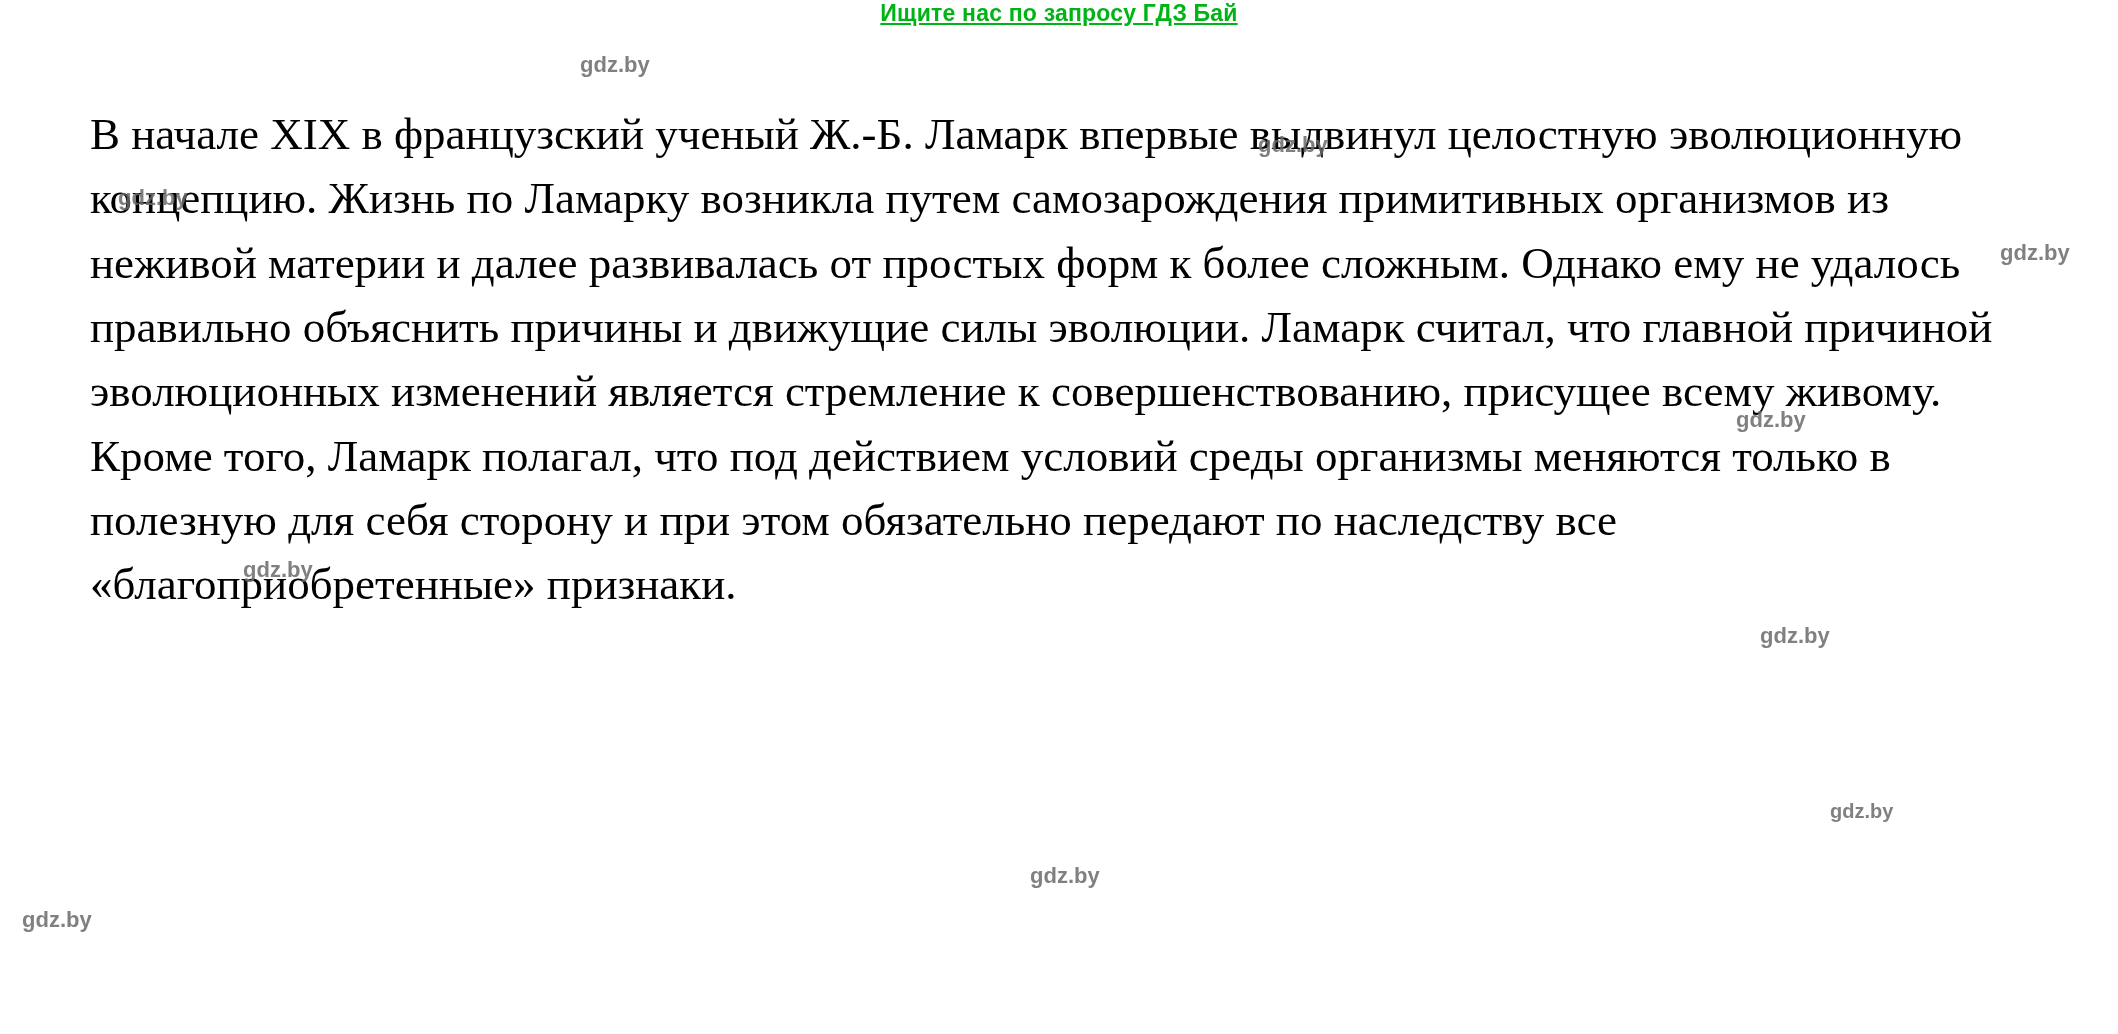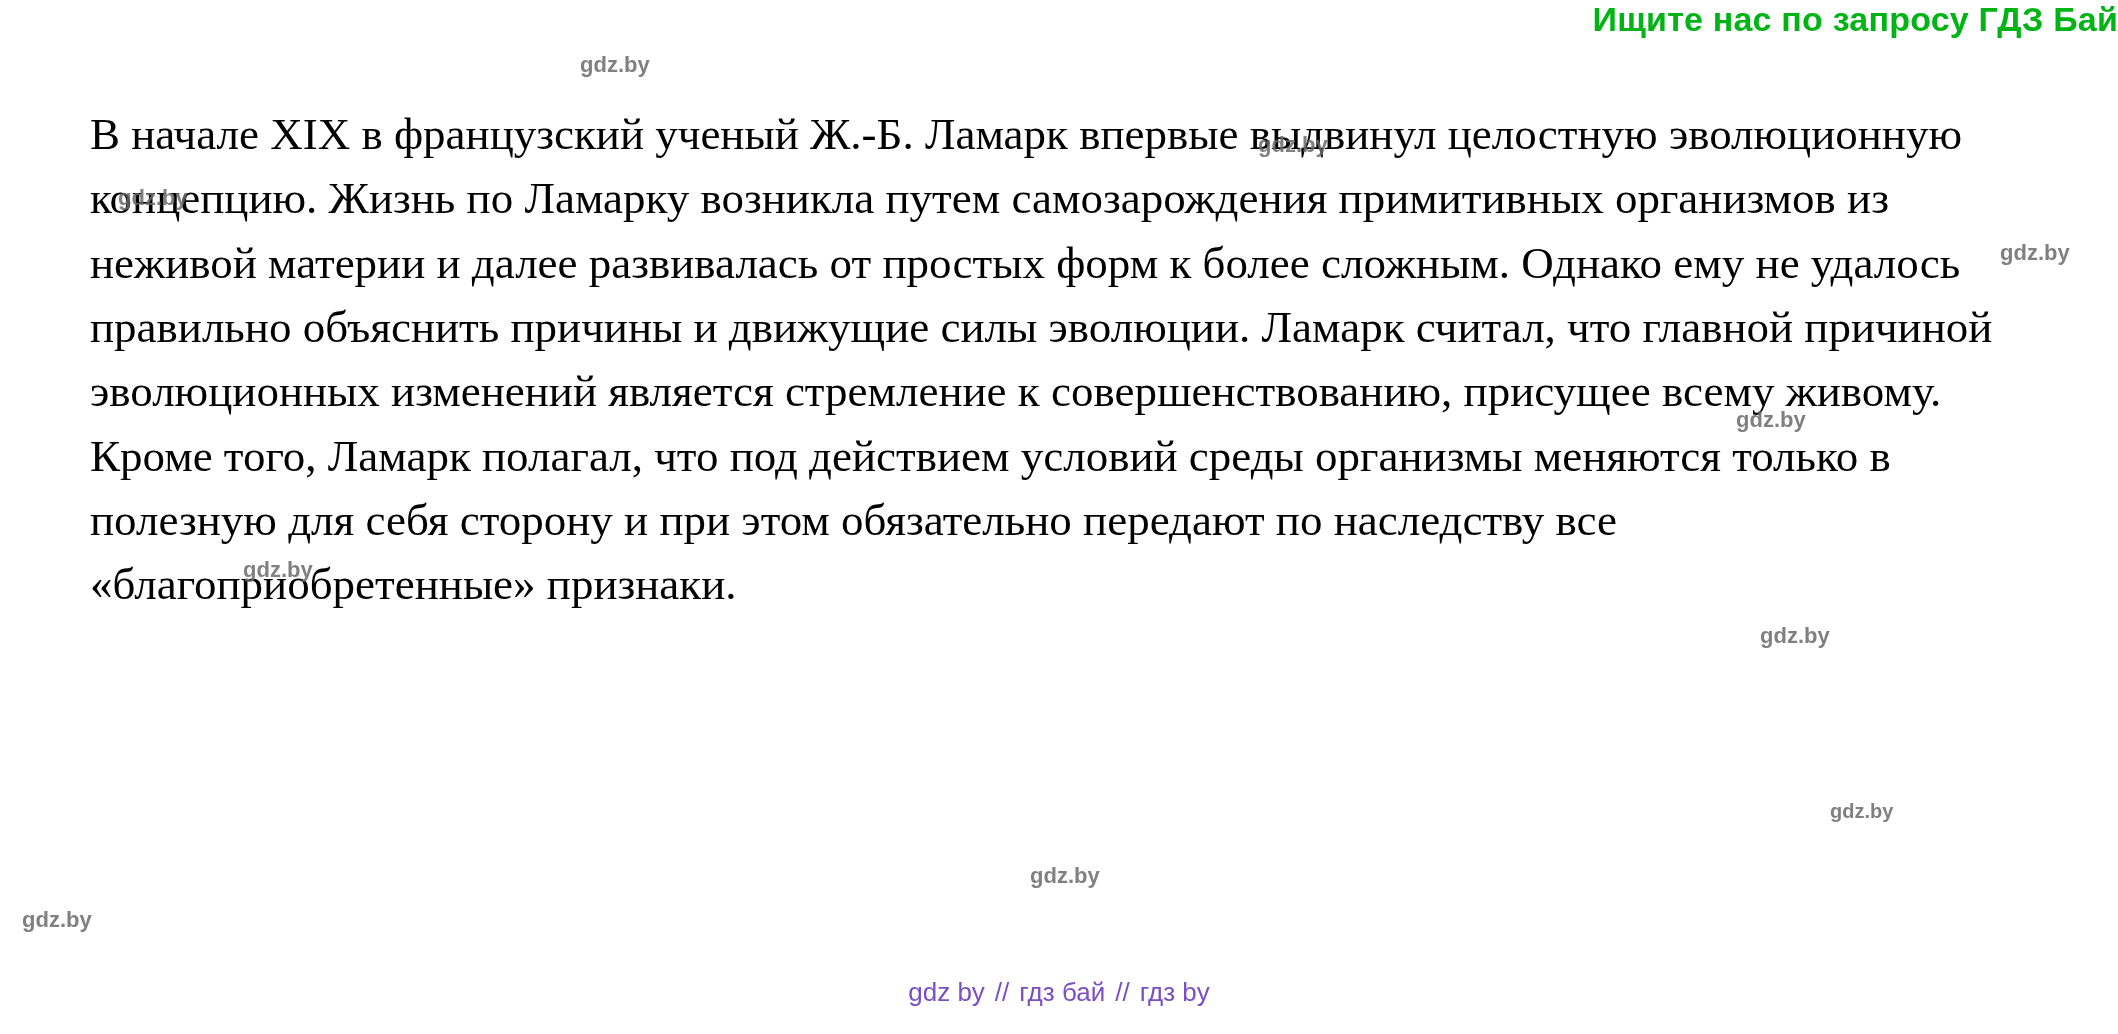--- a/index.html
+++ b/index.html
@@ -19,27 +19,28 @@
     position: absolute;
     inset: 0;
   }
 
   
   .promo {
     position: absolute;
     top: 0px;
     left: 0;
     width: 100%;
-    text-align: right;
+    text-align: center;
     color: #00b416;
     font-family: "Liberation Sans", sans-serif;
-    font-size: 34px;
+    font-size: 23px;
     font-weight: 700;
     letter-spacing: 0.2px;
     white-space: nowrap;
+    text-decoration: underline;
   }
 
   
   .content {
     position: absolute;
     left: 78px;
     top: 90px;
     width: 1960px;
   }
 
@@ -112,17 +113,14 @@
   <div class="wm" style="left:1258px; top:132px;">gdz.by</div>
   <div class="wm" style="left:2000px; top:240px;">gdz.by</div>
   <div class="wm" style="left:118px; top:185px;">gdz.by</div>
   <div class="wm" style="left:1736px; top:407px;">gdz.by</div>
   <div class="wm" style="left:243px; top:557px;">gdz.by</div>
   <div class="wm" style="left:1760px; top:623px;">gdz.by</div>
   <div class="wm small" style="left:1830px; top:800px;">gdz.by</div>
   <div class="wm" style="left:1030px; top:863px;">gdz.by</div>
   <div class="wm" style="left:22px; top:907px;">gdz.by</div>
 
-  <div class="footer">
-    <a href="#">gdz by</a><span class="sep">//</span><a href="#">гдз бай</a><span class="sep">//</span><a href="#">гдз by</a>
-  </div>
 
 </div>
 
 </body></html>

